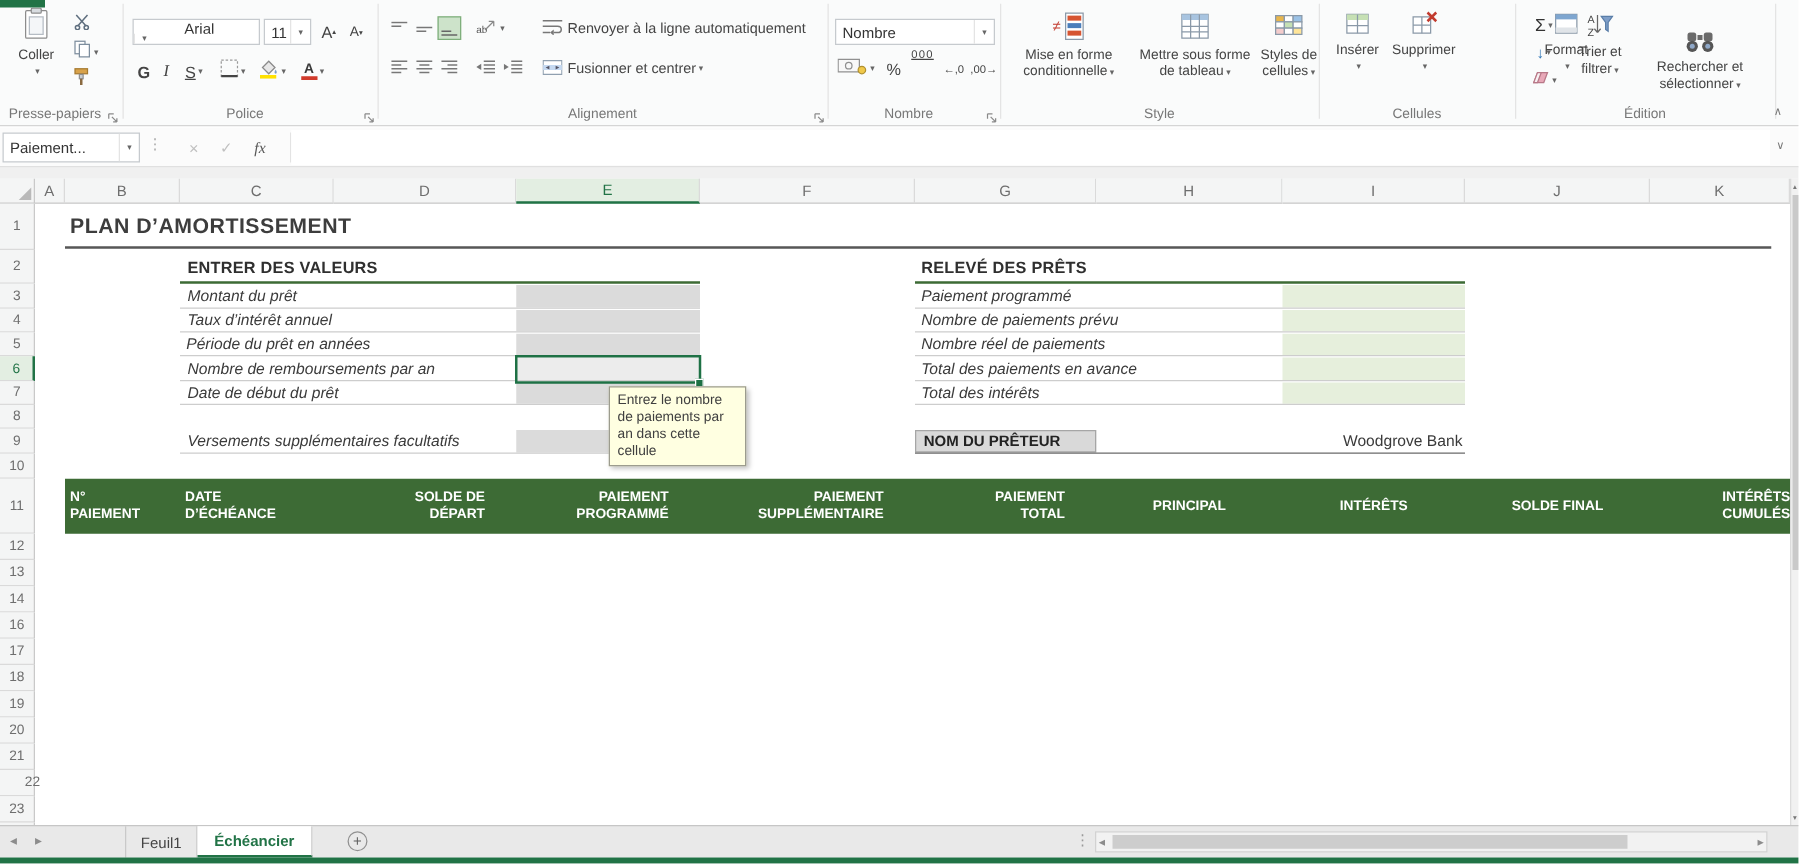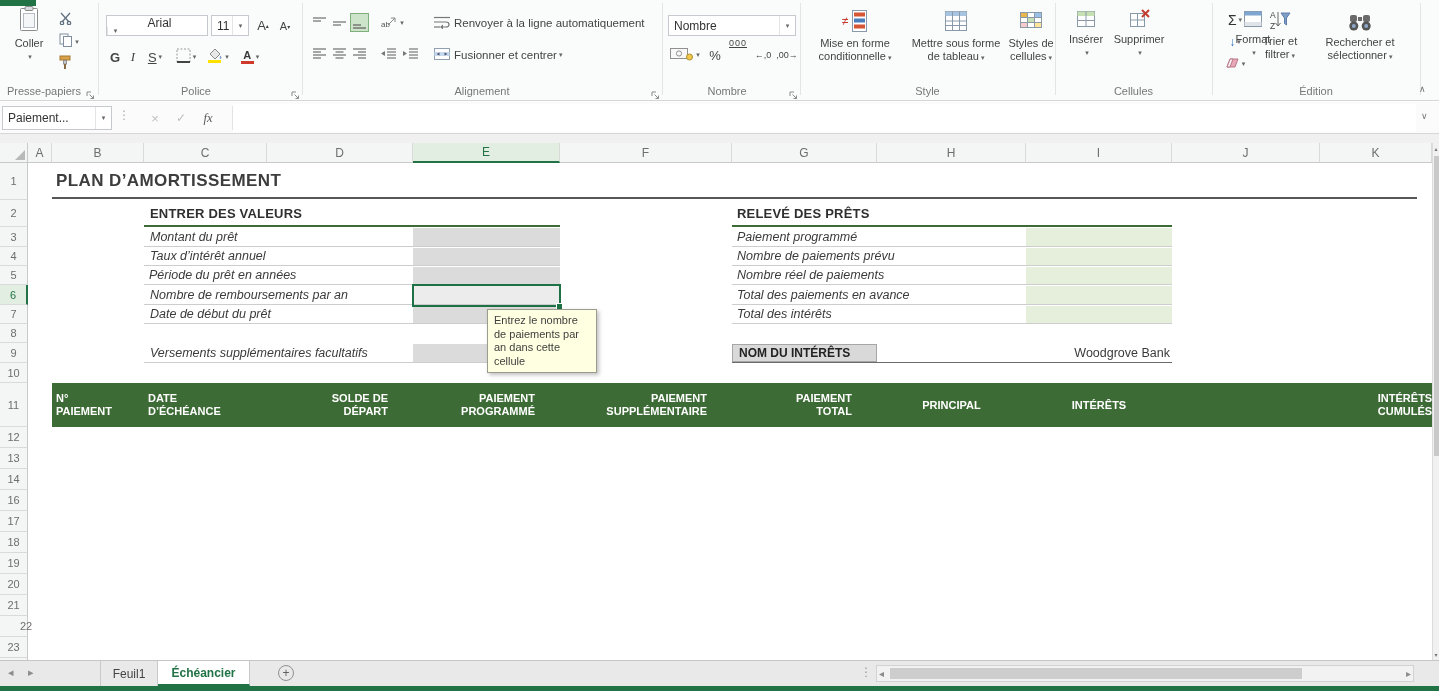--- a/index.html
+++ b/index.html
@@ -380,21 +380,21 @@
     <div class="stack" style="left:1254px;top:8px;width:52px;">
       <span><svg width="22" height="24">
             <text x="1" y="10" font-size="8.5" fill="#444">A</text>
             <text x="1" y="21" font-size="8.5" fill="#444">Z</text>
             <path d="M9 4 V18 M9 18 l-2.5 -3 M9 18 l2.5 -3" stroke="#666" fill="none"></path>
             <path d="M12 5 h9 l-3.5 5 v7 l-2 -1.5 v-5.5 Z" fill="#7E9EC8" stroke="#5A7EA8"></path>
           </svg></span>
       <span>Trier et</span>
       <span><span>filtrer</span><span class="car">▾</span></span>
     </div>
-    <div class="stack" style="left:1308px;top:13px;width:104px;">
+    <div class="stack" style="left:1308px;top:24px;width:104px;">
       <span><svg width="24" height="20">
             <rect x="2" y="2" width="7" height="7" rx="2" fill="#6A6A6A"></rect>
             <rect x="15" y="2" width="7" height="7" rx="2" fill="#6A6A6A"></rect>
             <rect x="10" y="4" width="4" height="4" fill="#6A6A6A"></rect>
             <circle cx="5.8" cy="13" r="4.5" fill="#555"></circle>
             <circle cx="18.2" cy="13" r="4.5" fill="#555"></circle>
             <circle cx="5.8" cy="13" r="2" fill="#8FA8C8"></circle>
             <circle cx="18.2" cy="13" r="2" fill="#8FA8C8"></circle>
           </svg></span>
       <span>Rechercher et</span>
@@ -430,39 +430,40 @@
   <div class="abs" style="left:52px;top:197px;width:1365px;height:2px;background:#575757;"></div>
 
   <div class="sechead" style="left:150px;top:206px;">ENTRER DES VALEURS</div>
   <div class="secline" style="left:144px;top:225px;width:416px;"></div>
   <div class="sechead" style="left:737px;top:206px;">RELEVÉ DES PRÊTS</div>
   <div class="secline" style="left:732px;top:225px;width:440px;"></div>
 
   <div class="lab" style="left:150px;top:343px;line-height:20px;">Versements supplémentaires facultatifs</div>
   <div class="cellfill" style="left:413px;top:344px;width:147px;height:18px;background:#DBDBDB;"></div>
   <div class="hline" style="left:144px;top:362px;width:416px;"></div>
-  <div class="abs" style="left:732px;top:344px;width:145px;height:18px;background:#D9D9D9;border:1px solid #A6A6A6;box-sizing:border-box;font-weight:bold;font-size:12px;color:#222;line-height:16px;padding-left:6px;">NOM DU INTÉRÊTS</div>
+  <div class="abs" style="left:732px;top:344px;width:145px;height:18px;background:#D9D9D9;border:1px solid #A6A6A6;box-sizing:border-box;font-weight:bold;font-size:12px;color:#222;line-height:16px;padding-left:6px;">NOM DU PRÊTEUR</div>
   <div class="abs" style="left:1000px;top:344px;width:170px;height:18px;text-align:right;font-size:12.5px;color:#3A3A3A;line-height:18px;">Woodgrove Bank</div>
   <div class="abs" style="left:732px;top:362px;width:440px;height:1px;background:#6B6B6B;"></div>
 
   <div id="thband">
       <div class="thcell l" style="left: 0px; width: 92px;">N°
 PAIEMENT</div>
       <div class="thcell l" style="left: 92px; width: 123px;">DATE
 D’ÉCHÉANCE</div>
       <div class="thcell r" style="left: 215px; width: 146px;">SOLDE DE
 DÉPART</div>
       <div class="thcell r" style="left: 361px; width: 147px;">PAIEMENT
 PROGRAMMÉ</div>
       <div class="thcell r" style="left: 508px; width: 172px;">PAIEMENT
 SUPPLÉMENTAIRE</div>
       <div class="thcell r" style="left: 680px; width: 145px;">PAIEMENT
 TOTAL</div>
       <div class="thcell c" style="left: 825px; width: 149px;">PRINCIPAL</div>
       <div class="thcell c" style="left: 974px; width: 146px;">INTÉRÊTS</div>
+      <div class="thcell c" style="left: 1120px; width: 148px;">SOLDE FINAL</div>
       <div class="thcell c" style="left: 1268px; width: 170px;">INTÉRÊTS
 CUMULÉS</div>
     </div>
 
   <div id="sel-border"></div>
   <div id="sel-handle"></div>
   <div id="tooltip">Entrez le nombre de paiements par an dans cette cellule</div>
 
   <div id="vscroll">
     <div class="arr" style="top:2px;">▴</div>

